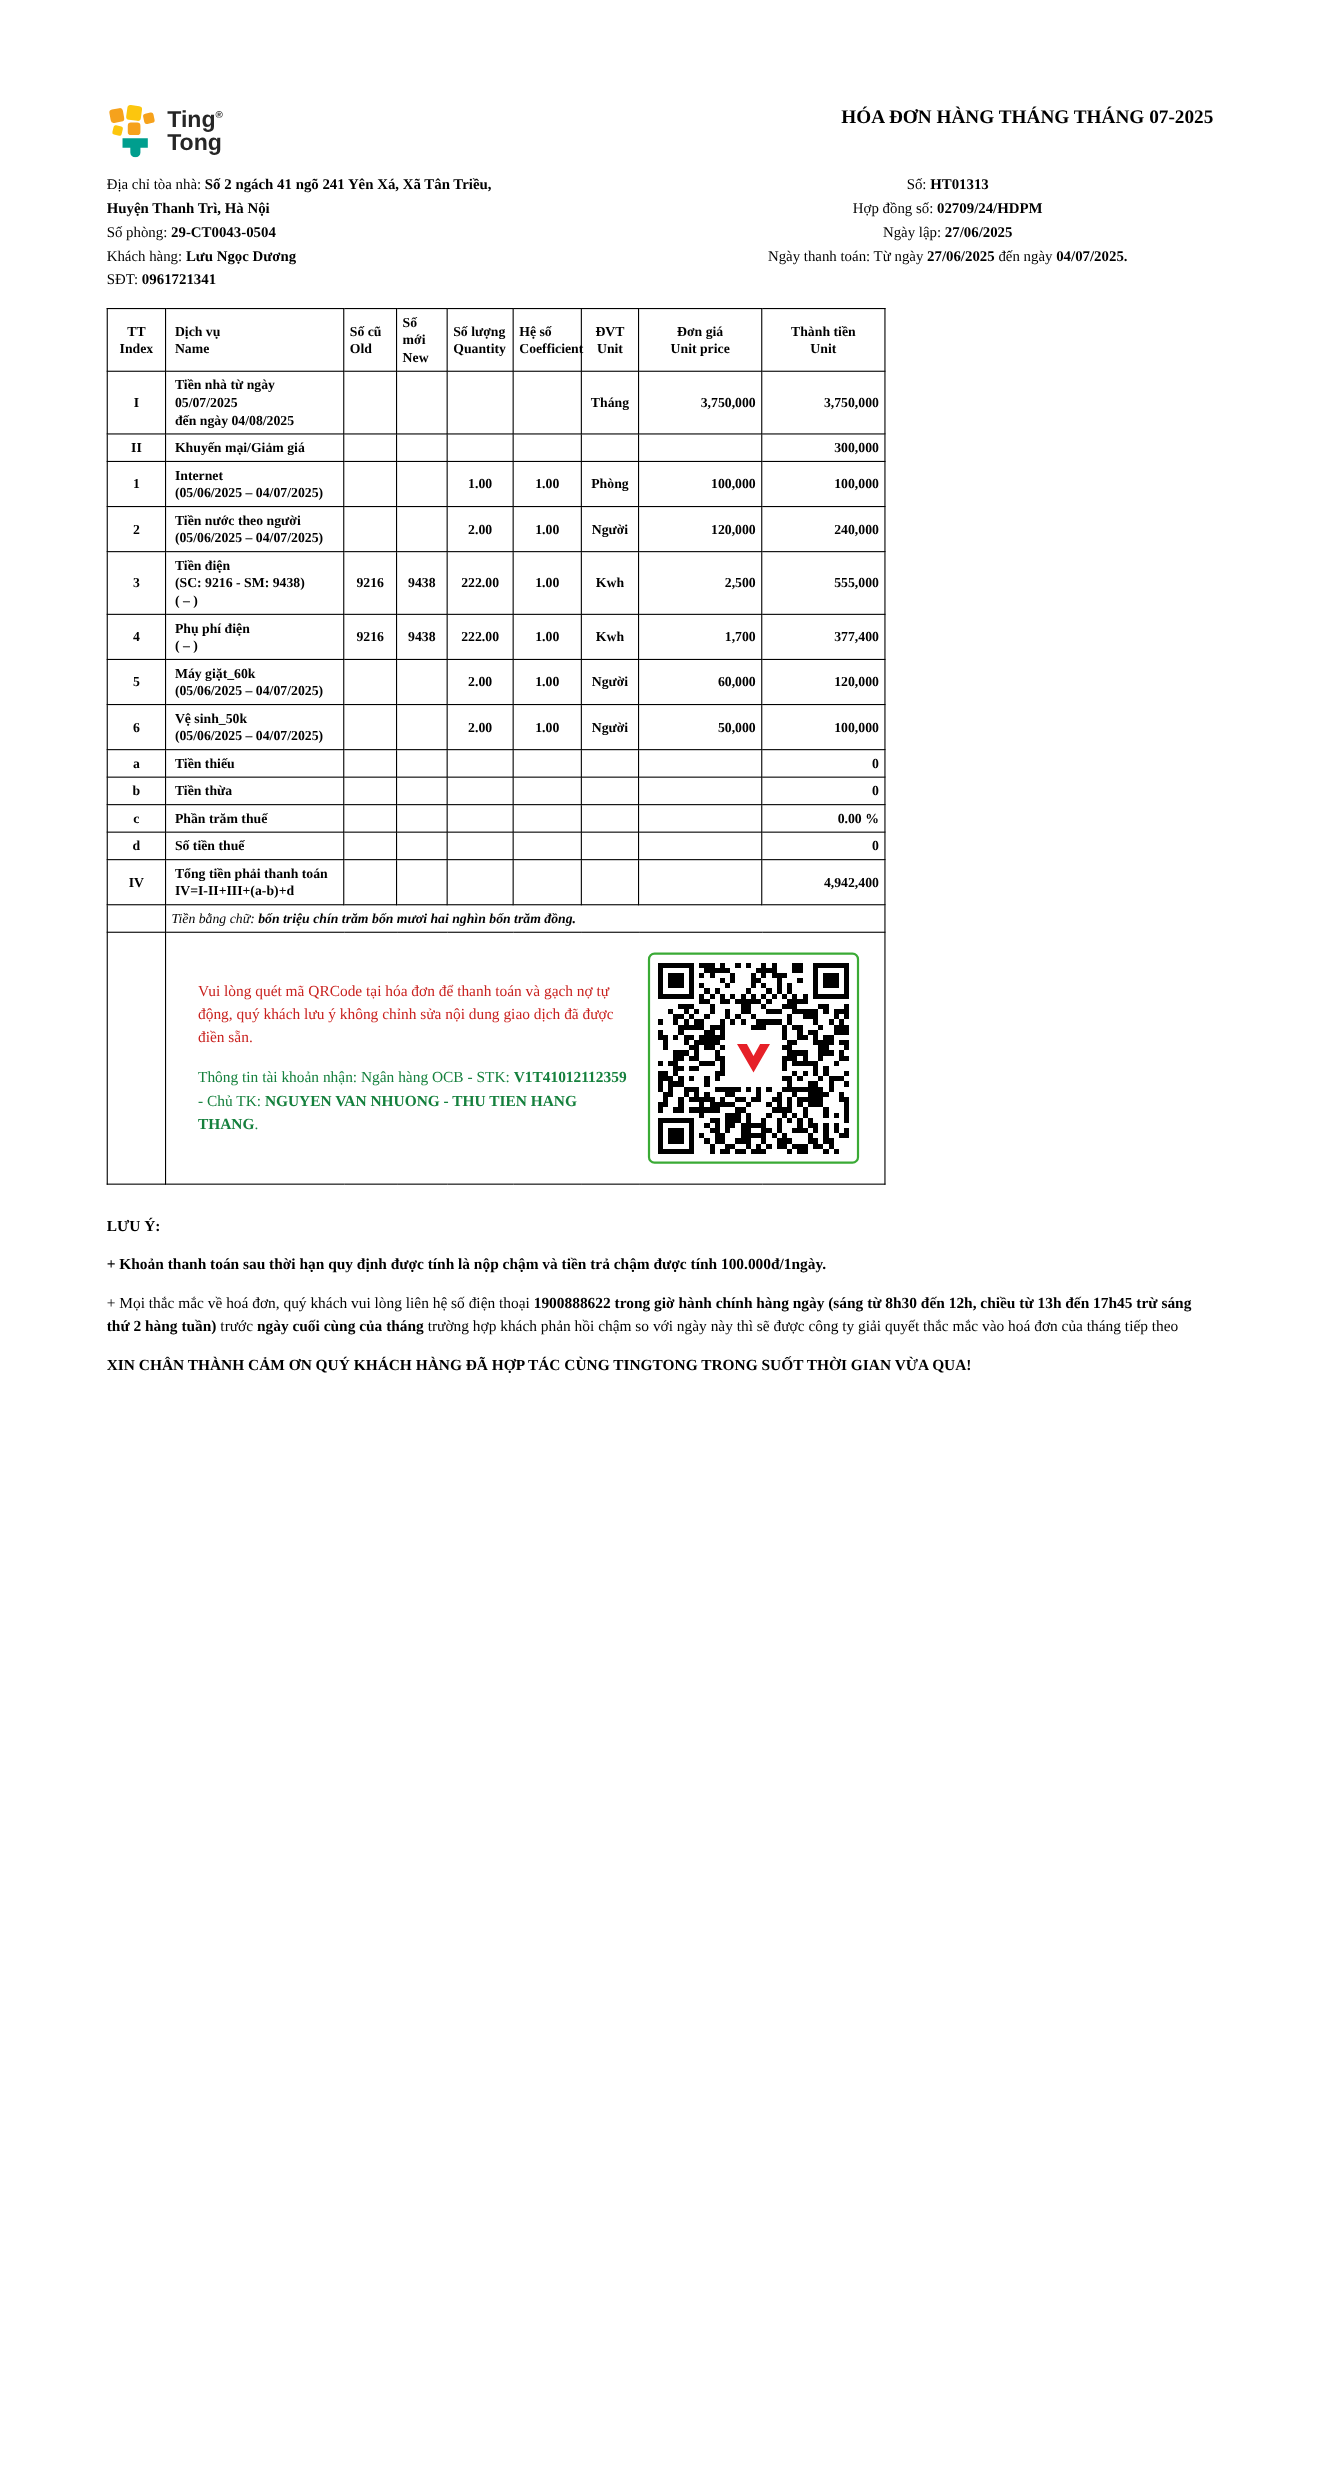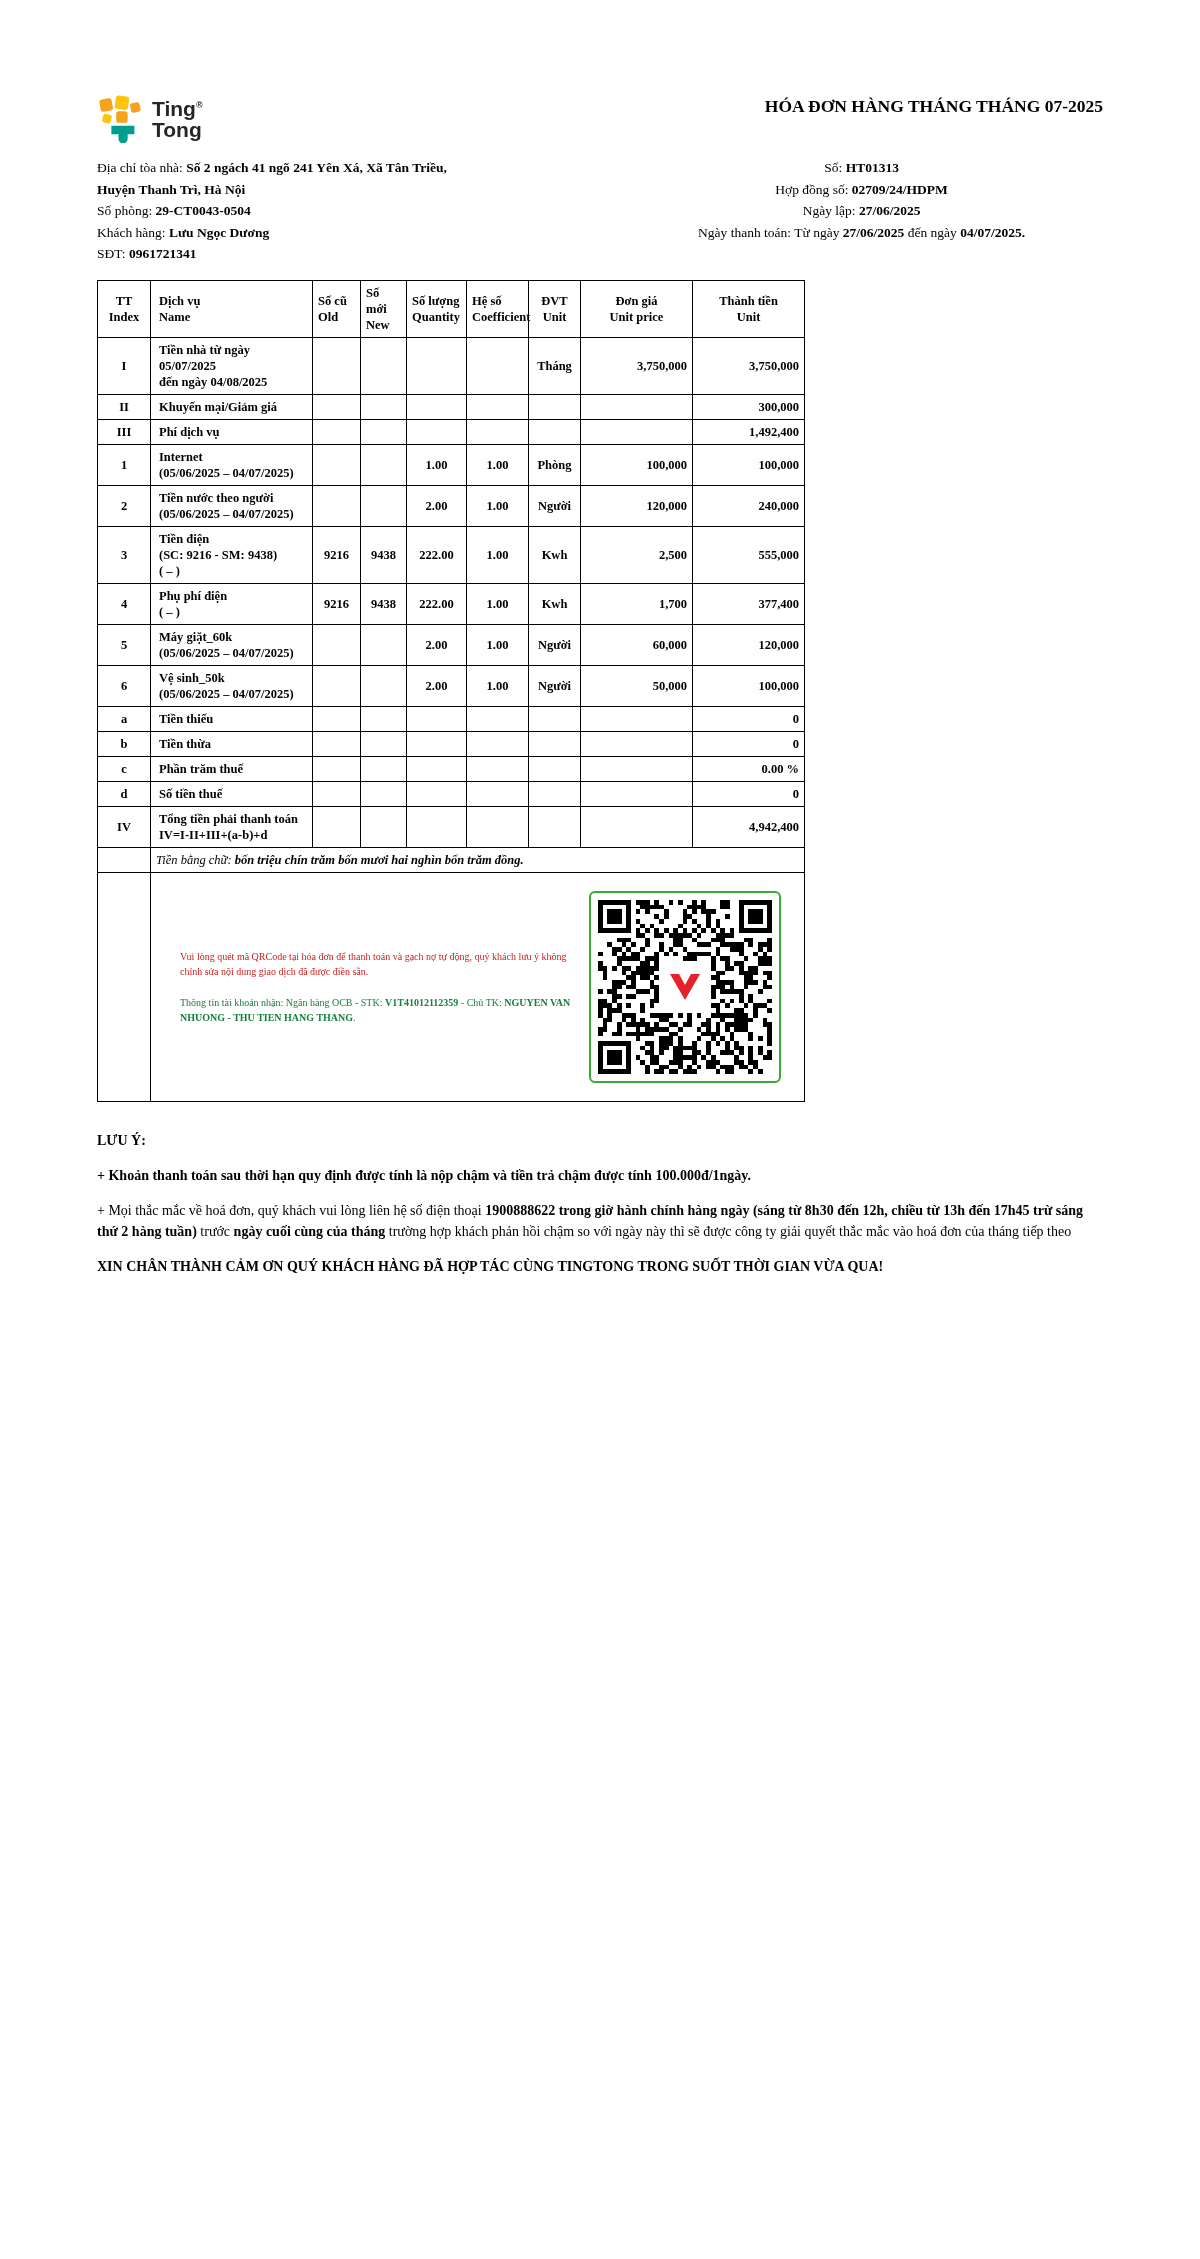--- a/index.html
+++ b/index.html
@@ -41,21 +41,21 @@
   th.col7, th.col8 { text-align:center; }
   th.col2, th.col3, th.col4, th.col5 { text-align:left; padding-left:5px; }
 
   
   td.words-cell { font-weight:normal; font-style:italic; text-align:left; padding-left:8px; }
   td.words-cell .b { font-weight:bold; }
 
   
   td.qr-cell { padding:0; }
   .qr-flex { display:flex; align-items:center; justify-content:space-between; min-height:198px; padding:14px 18px 14px 24px; }
-  .qr-text { width:395px; font-size:10px; line-height:1.5; font-weight:normal; }
+  .qr-text { width:395px; font-size:14px; line-height:1.5; font-weight:normal; }
   .red-note { color:var(--red_text,#C9211E); margin-bottom:16px; }
   .account-info { color:#15803d; }
   .qr-box { width:192px; height:192px; border:2px solid var(--qr_border_green,#3AAA35); border-radius:6px; padding:7px; position:relative; background:#fff; flex:0 0 auto; }
   .qr-box svg.qr-svg { width:174px; height:174px; display:block; shape-rendering:crispEdges; }
   .qr-logo { position:absolute; left:50%; top:50%; transform:translate(-50%,-50%); width:46px; height:42px; background:#fff; display:flex; align-items:center; justify-content:center; }
 
   
   .footer-notes { margin-top:28px; font-size:14px; line-height:1.5; width:1006px; }
   .footer-notes p { margin-bottom:14px; }
   .note-heading { font-weight:bold; }
@@ -162,33 +162,20 @@
           <td class="col1">
             <div>Khuyến mại/Giảm giá</div>
           </td>
           <td class="col2"></td>
           <td class="col3"></td>
           <td class="col4"></td>
           <td class="col5"></td>
           <td class="col6"></td>
           <td class="col7"></td>
           <td class="col8">300,000</td>
-        </tr>
-        <tr>
-          <td class="col0">III</td>
-          <td class="col1">
-            <div>Phí dịch vụ</div>
-          </td>
-          <td class="col2"></td>
-          <td class="col3"></td>
-          <td class="col4"></td>
-          <td class="col5"></td>
-          <td class="col6"></td>
-          <td class="col7"></td>
-          <td class="col8">1,492,400</td>
         </tr>
         <tr>
           <td class="col0">1</td>
           <td class="col1">
             <div>Internet</div>
             <div>(05/06/2025 – 04/07/2025)</div>
           </td>
           <td class="col2"></td>
           <td class="col3"></td>
           <td class="col4">1.00</td>

